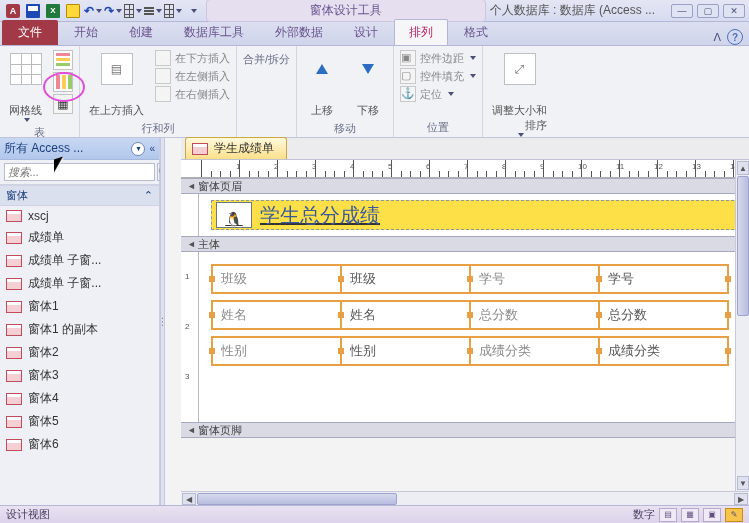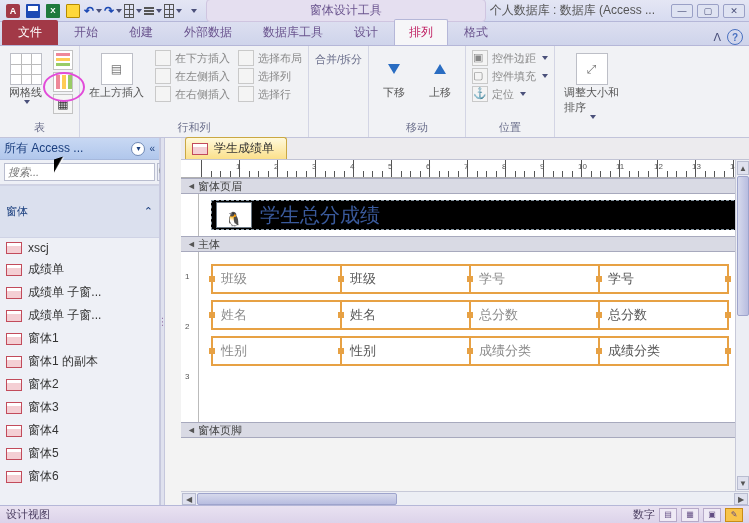--- a/index.html
+++ b/index.html
@@ -115,21 +115,21 @@
   .splitbtn {
     display:flex; flex-direction:column; align-items:center; justify-content:flex-start;
     padding:2px 2px 0 2px;
     border:1px solid transparent; border-radius:3px;
   }
   .bigicon {
     width:32px; height:32px;
     display:flex; align-items:center; justify-content:center;
     border:1px solid #bdbfc7; background:#fff; color:#777;
   }
-  .splitbtn .lbl { font-size:11px; margin-top:0; color:#555; text-align:left;}
+  .splitbtn .lbl { font-size:11px; margin-top:18px; color:#555; text-align:right;}
   .vlist { display:flex; flex-direction:column; gap:2px;}
   .hrow { display:flex; align-items:center; gap:4px; color:#888; font-size:11px;}
   .hrow .tiny { width:16px; height:16px; border:1px solid #c9c9c9; background:#f4f4f4;}
 
   .bigicon.gridicon {
     background:
       linear-gradient(#bbb,#bbb) 10px 0/1px 30px no-repeat,
       linear-gradient(#bbb,#bbb) 20px 0/1px 30px no-repeat,
       linear-gradient(#bbb,#bbb) 0 10px/30px 1px no-repeat,
       linear-gradient(#bbb,#bbb) 0 20px/30px 1px no-repeat,
@@ -182,21 +182,21 @@
   .search input {
     flex:1; border:1px solid #b9bdcf; height:18px; font-size:11px;
     font-style:italic; color:#888; padding:0 3px;
   }
   .search .mag {
     width:18px; height:18px; border:1px solid #b9bdcf;
     display:flex; align-items:center; justify-content:center;
     color:#2a6dc2; font-size:11px;
   }
   .navgroup {
-    background:#dbe0ee; padding:18px 6px; color:#1a3e7e; font-size:11px;
+    background:#dbe0ee; padding:2px 6px; color:#1a3e7e; font-size:11px;
     border-top:1px solid #cfd3e5; border-bottom:1px solid #cfd3e5;
     display:flex; align-items:center;
   }
   .navgroup .chev { margin-left:auto;}
   .navlist { overflow:auto; flex:1;}
   .navitem {
     display:flex; align-items:center; gap:6px;
     padding:3px 6px; font-size:12px; color:#333;
   }
   .form-ico {
@@ -257,23 +257,23 @@
     position:absolute; left:0; top:0; bottom:0; width:18px;
     background:#fff;
     border-right:1px solid #bbb;
   }
   .vgutter .gt { position:absolute; left:4px; font-size:8px; color:#555;}
   .header-section .section-body { min-height:42px; }
 
   .title-band {
     margin-left:20px;
     height:30px;
-    background:#000000;
+    background:#fde047;
     border:1px dashed #8897a3;
-    display:flex; align-items:center;
+    display:flex; align-items:center;text-decoration:underline;
   }
   .title-band .pic {
     width:36px; height:26px;
     background:#fff;
     margin:0 4px;
     border:1px solid #6b7884;
     display:flex; align-items:flex-end; justify-content:center;
   }
   .title-band .pic::before{ content:"🐧"; font-size:14px;}
   .title-band .txt { font-size:20px; color:#3a5a9c; padding-left:4px;}
@@ -424,22 +424,22 @@
     <div class="winbtn">—</div>
     <div class="winbtn">▢</div>
     <div class="winbtn">✕</div>
   </div>
 </div>
 
 <div class="ribbon-tabs">
   <div class="file-tab">文件</div>
   <div class="rtab">开始</div>
   <div class="rtab">创建</div>
+  <div class="rtab">数据库工具</div>
   <div class="rtab">外部数据</div>
-  <div class="rtab">数据库工具</div>
   <div class="rtab">设计</div>
   <div class="rtab active">排列</div>
   <div class="rtab">格式</div>
   <div class="ribbon-right">
     <span style="font-size:11px;">ᐱ</span>
     <span class="circle-help">?</span>
   </div>
 </div>
 
 <div class="ribbon-body">
@@ -474,55 +474,41 @@
           </div>
         <div class="hrow">
             <span class="tiny"></span>
             <span>在左侧插入</span>
           </div>
         <div class="hrow">
             <span class="tiny"></span>
             <span>在右侧插入</span>
           </div>
       </div>
-      <div class="vlist">
-        <div class="hrow">
-            <span class="tiny"></span>
-            <span>选择布局</span>
-          </div>
-        <div class="hrow">
-            <span class="tiny"></span>
-            <span>选择列</span>
-          </div>
-        <div class="hrow">
-            <span class="tiny"></span>
-            <span>选择行</span>
-          </div>
-      </div>
     </div>
     <div class="rgroup-label">行和列</div>
   </div>
 
   <div class="rgroup">
     <div class="rgroup-label">合并/拆分</div>
   </div>
 
   <div class="rgroup">
     <div class="rgroup-body">
       <div class="splitbtn">
         <div class="bigicon" style="border:none;background:transparent;">
-            <div class="arrow-dn"></div>
-          </div>
-        <div class="lbl">下移</div>
+            <div class="arrow-up"></div>
+          </div>
+        <div class="lbl">上移</div>
       </div>
       <div class="splitbtn">
         <div class="bigicon" style="border:none;background:transparent;">
-            <div class="arrow-up"></div>
-          </div>
-        <div class="lbl">上移</div>
+            <div class="arrow-dn"></div>
+          </div>
+        <div class="lbl">下移</div>
       </div>
     </div>
     <div class="rgroup-label">移动</div>
   </div>
 
   <div class="rgroup">
     <div class="rgroup-body">
       <div class="vlist">
         <div class="hrow">
             <span class="tiny">▣</span>

